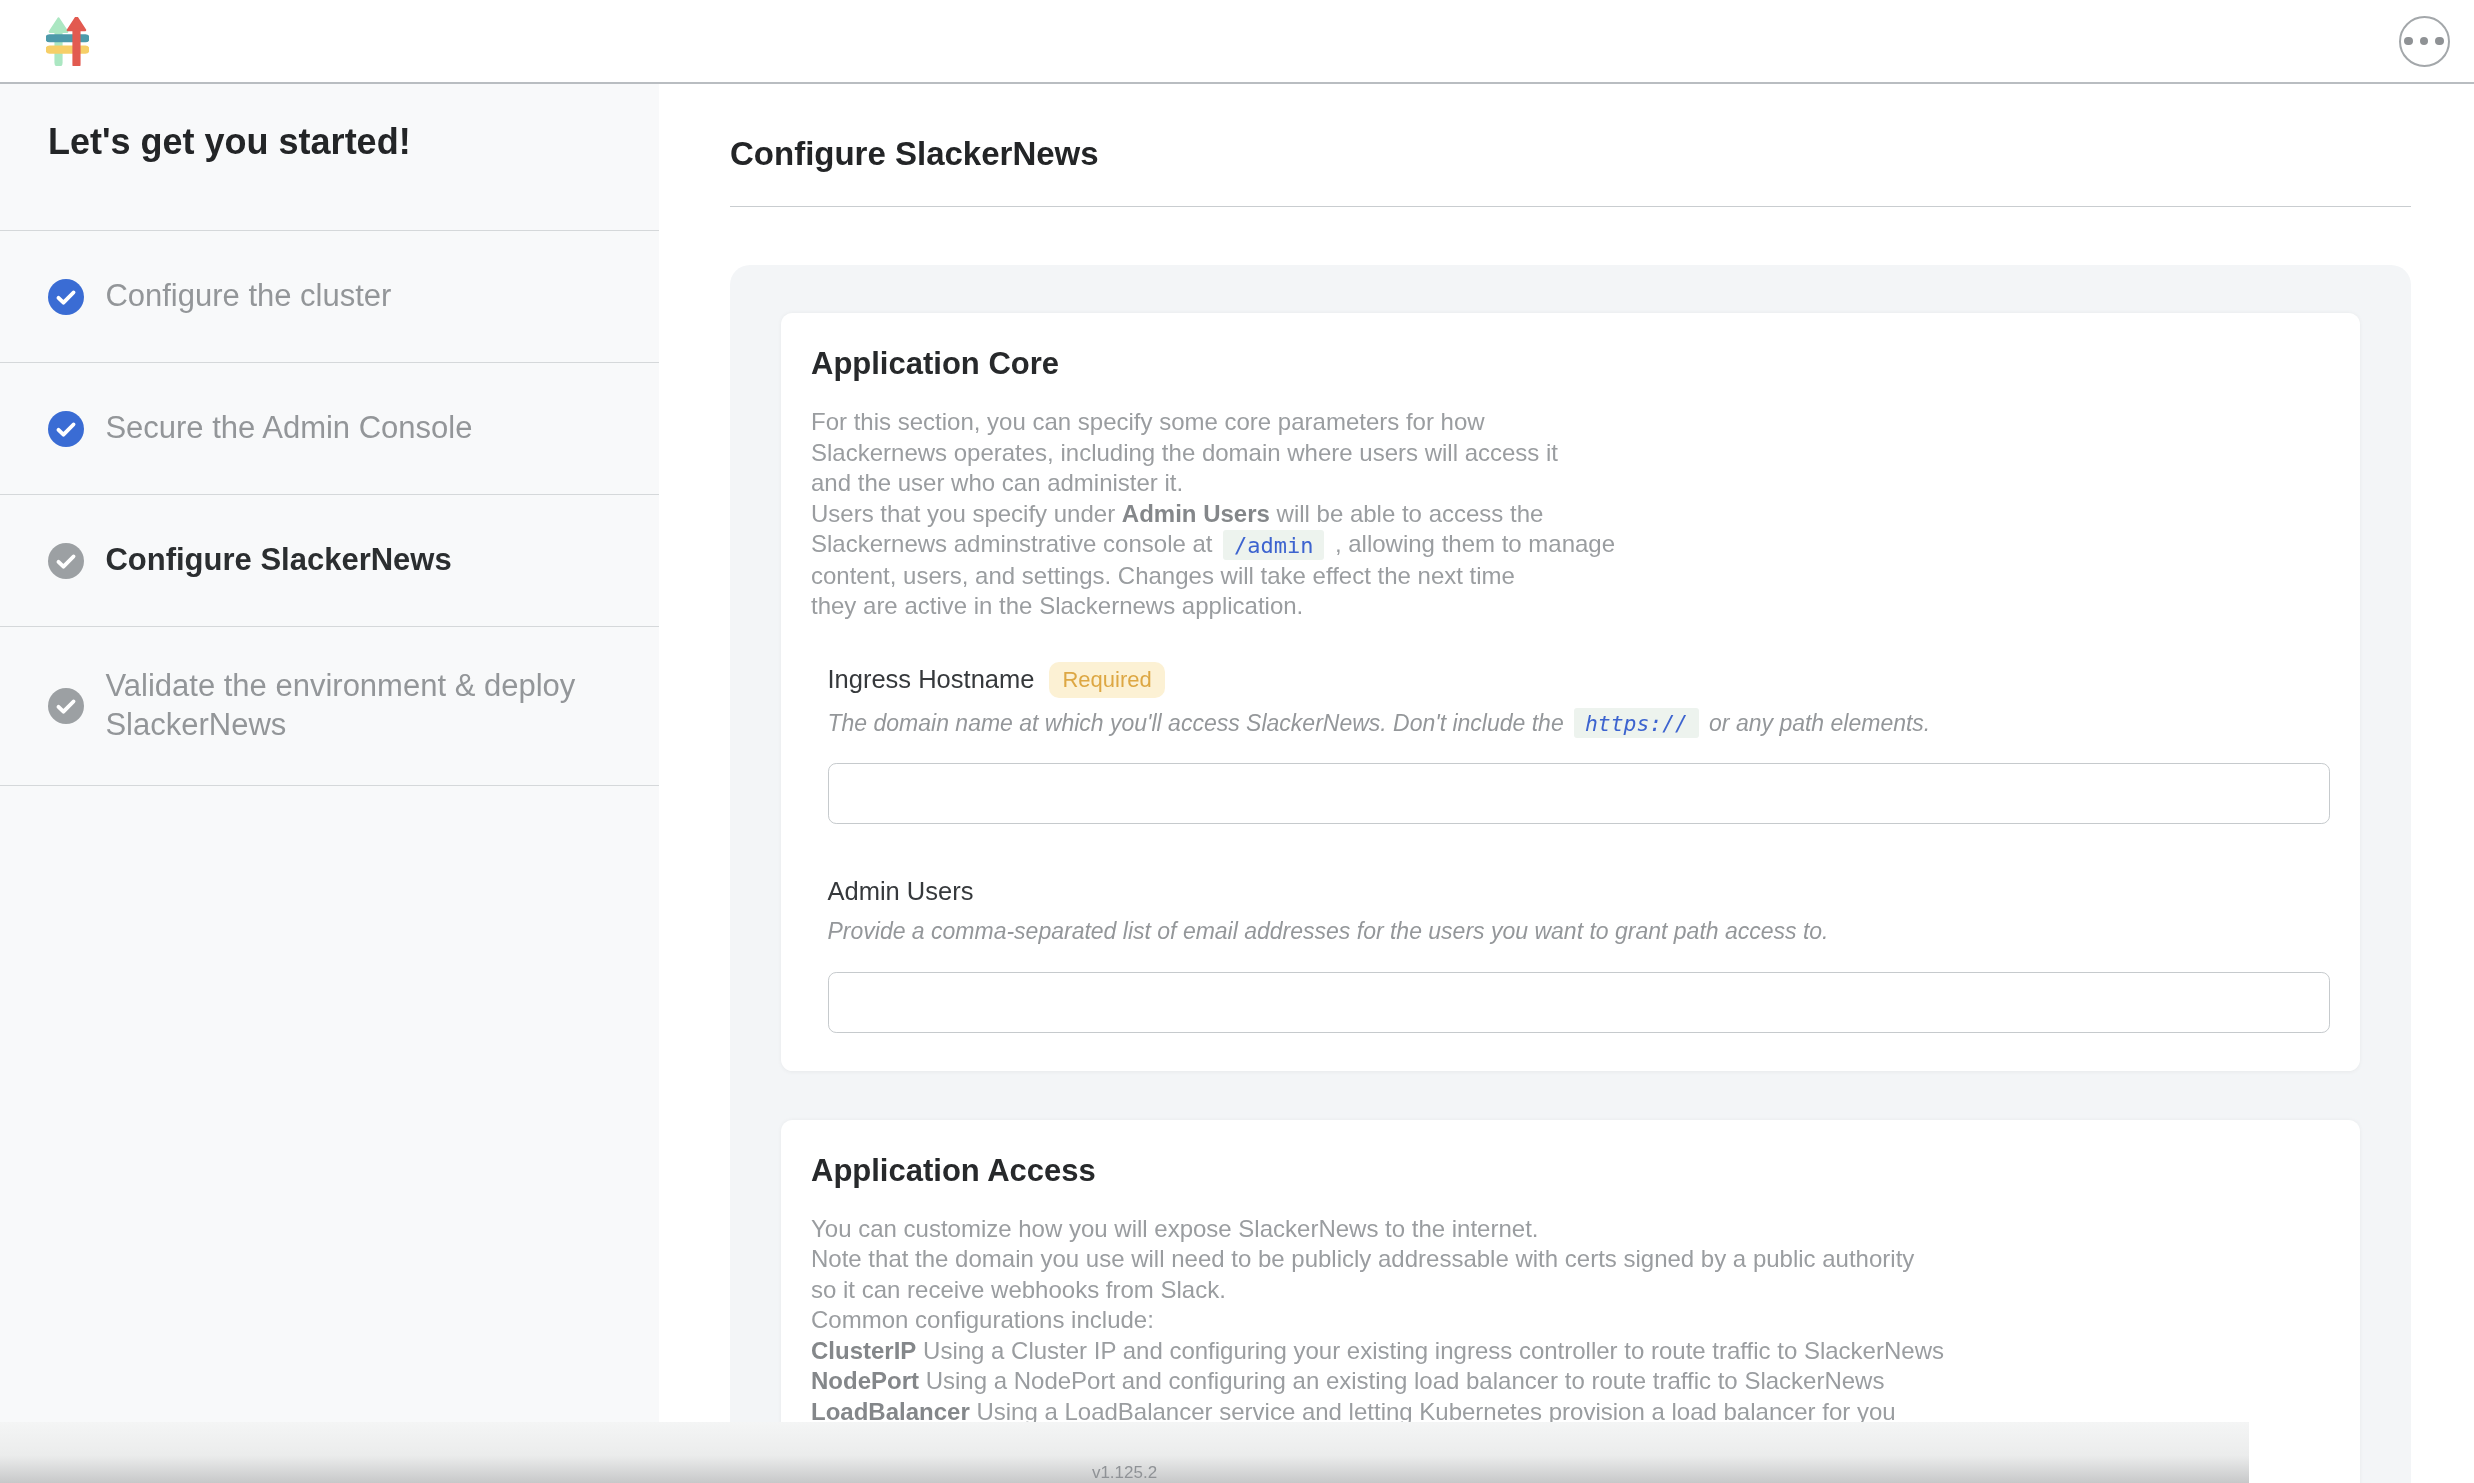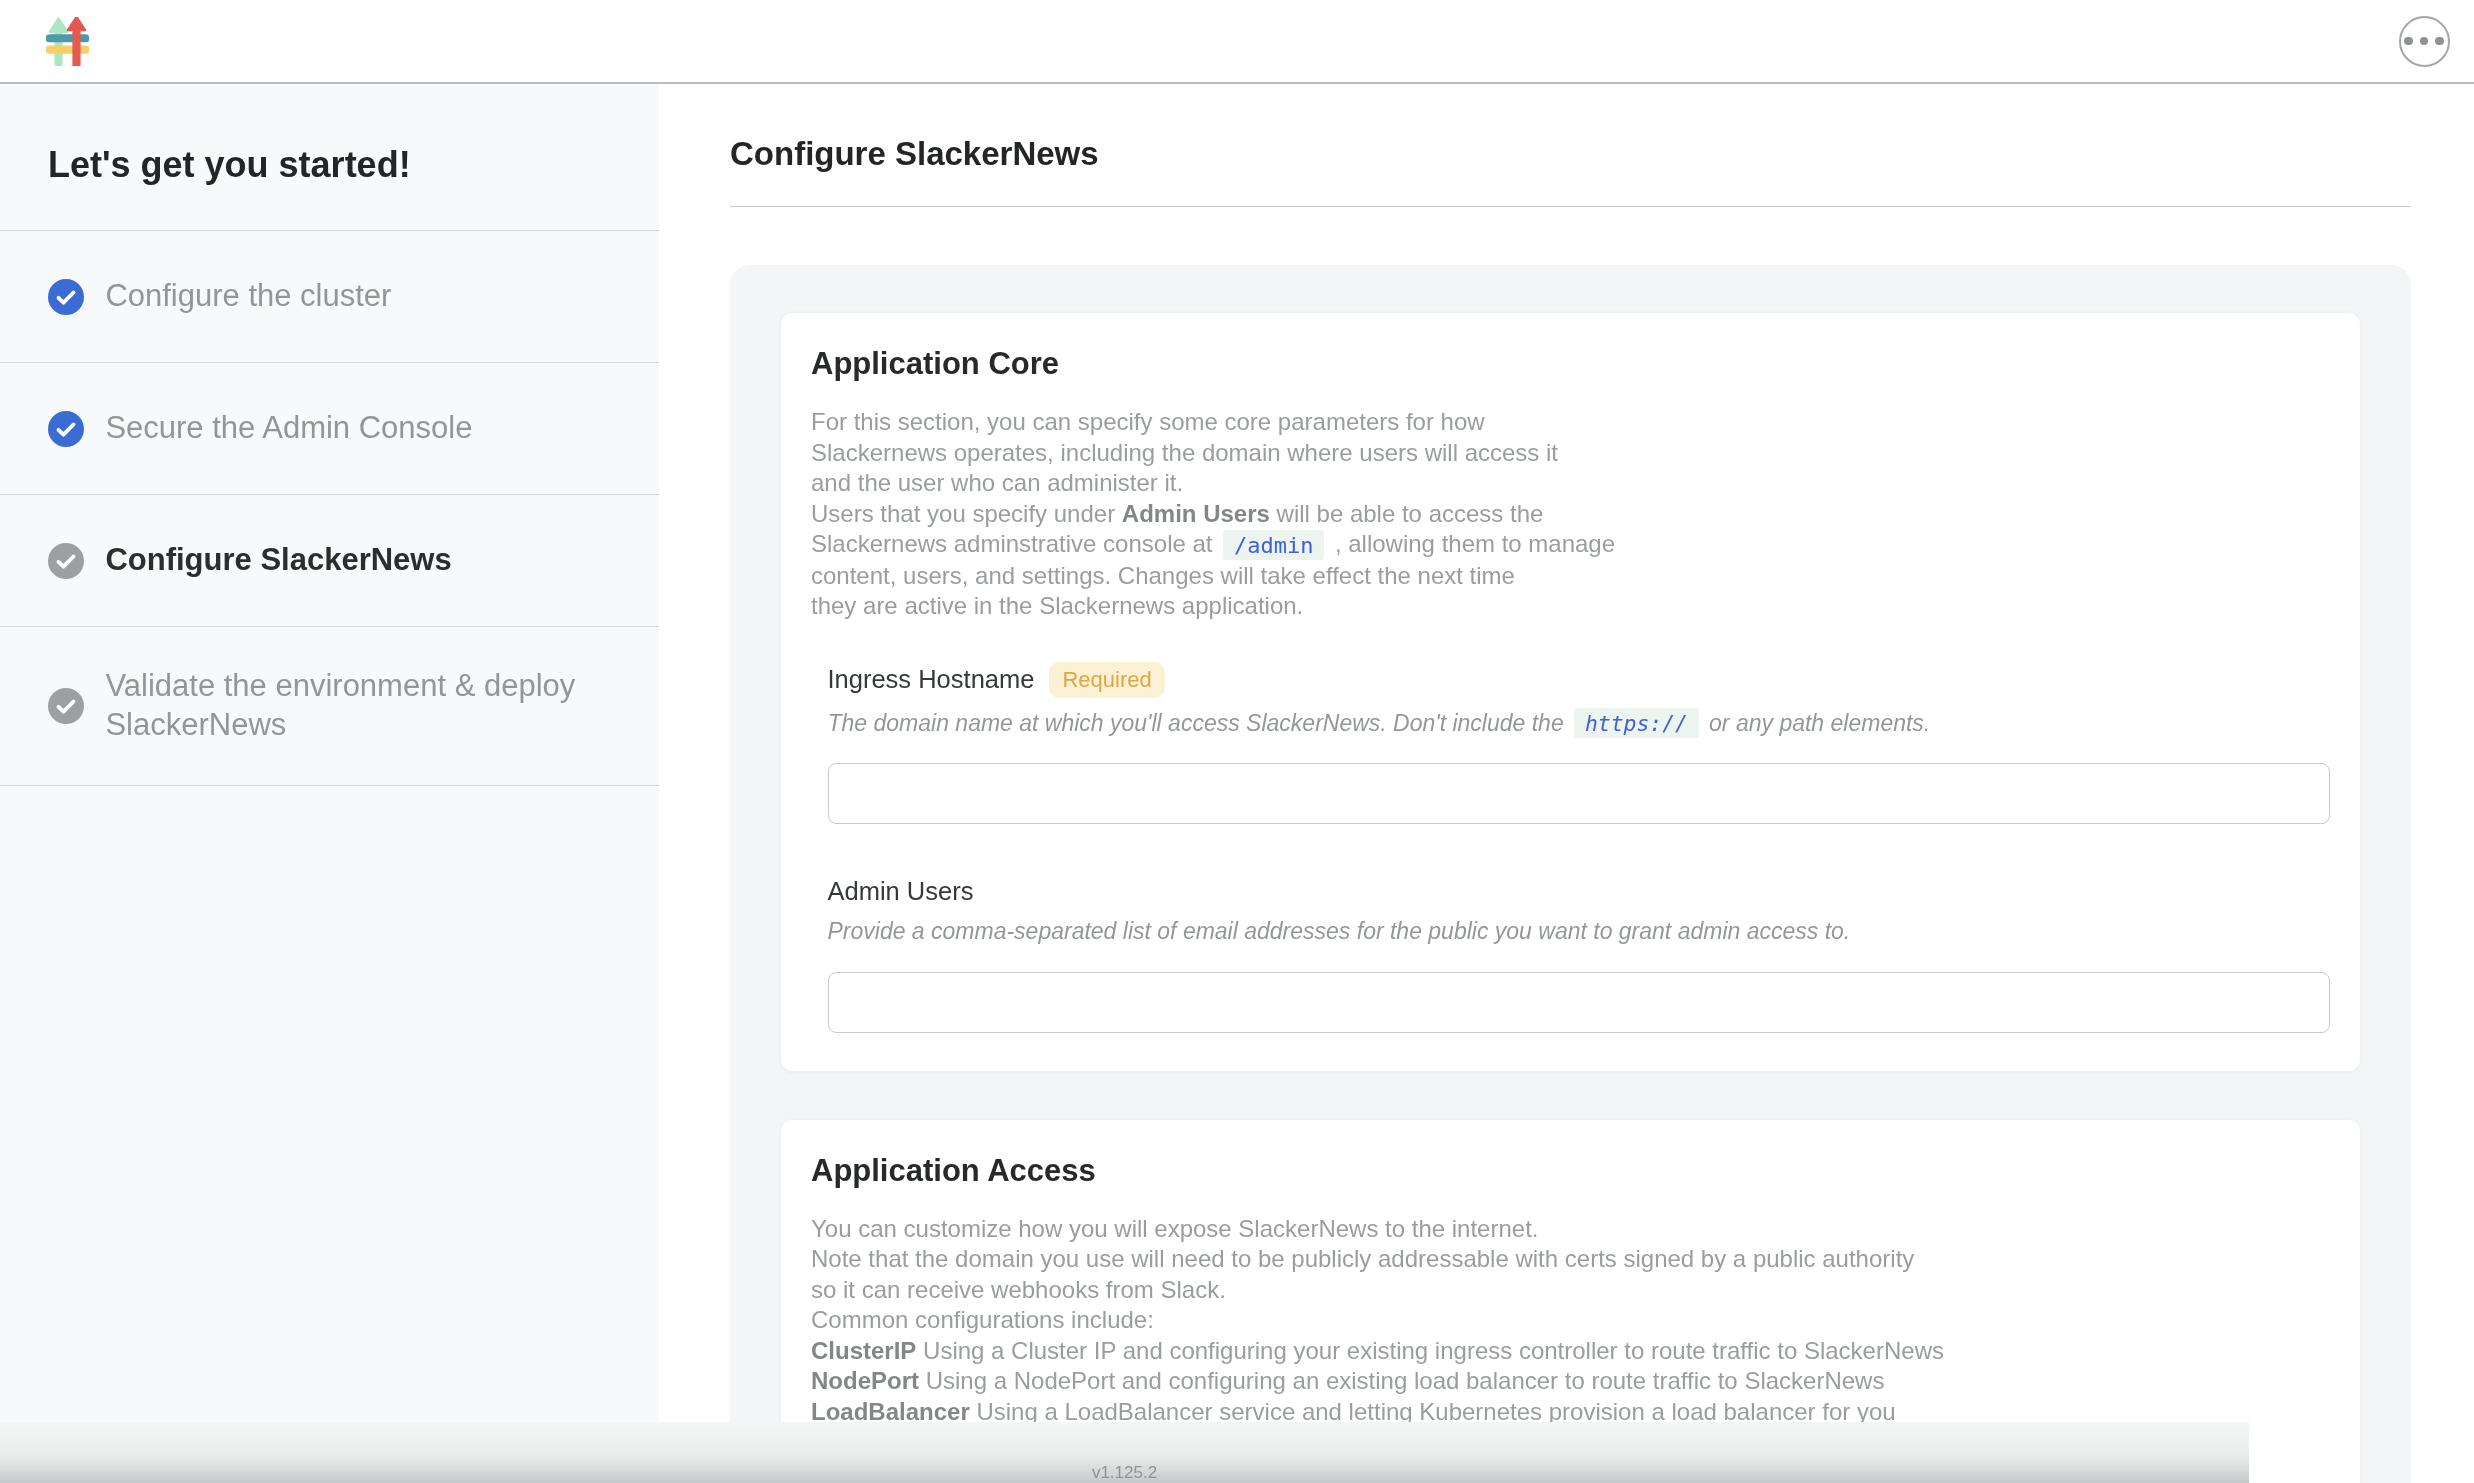--- a/index.html
+++ b/index.html
@@ -15,21 +15,21 @@
   .menu-btn { width:51px; height:51px; border-radius:50%; border:2.5px solid #a3a7aa;
     background:#fff; display:flex; align-items:center; justify-content:center;
     gap:7.4px; cursor:pointer; margin-right:11.5px; }
   .menu-btn span { width:8.2px; height:8.2px; border-radius:50%; background:#8f9295; display:block; }
 
   
   .layout { display:flex; height:1400px; }
 
   
   .sidebar { width:659px; min-width:659px; background:#f8f9fa; }
-  .sidebar-heading { height:147px; padding:60px 48px 0; font-size:36px; font-weight:700;
+  .sidebar-heading { height:147px; padding:37px 48px 0; font-size:36px; font-weight:700;
     color:#232527; border-bottom:1.6px solid #d5d8da; }
   .step { display:flex; align-items:center; gap:21.4px; padding:40px 58px 40px 48px;
     min-height:132px; border-bottom:1.6px solid #d5d8da; font-size:31px; color:#939699;
     line-height:1.25; cursor:pointer; }
   .step .check { flex:0 0 auto; width:36px; height:36px; }
   .step.complete .check-circle { fill:#3a6cd4; }
   .step.current .check-circle, .step.pending .check-circle { fill:#9ca0a3; }
   .step.current { font-weight:700; color:#2b2e30; }
 
   
@@ -147,21 +147,21 @@
             <span class="badge">Required</span>
           </div>
           <div class="field-helper"><span>The domain name at which you'll access SlackerNews. Don't include the </span><span class="seg-code">https://</span><span> or any path elements.</span></div>
           <input type="text" class="text-input" value="" style="">
         </div>
 
         <div class="field">
           <div class="field-label-row">
             <span class="field-label">Admin Users</span>
           </div>
-          <div class="field-helper"><span>Provide a comma-separated list of email addresses for the public you want to grant admin access to.</span></div>
+          <div class="field-helper"><span>Provide a comma-separated list of email addresses for the users you want to grant path access to.</span></div>
           <input type="text" class="text-input" value="" style="">
         </div>
       </section>
 
       <section class="card card-tall">
         <h2 class="card-title">Application Access</h2>
         <div class="card-desc"><span>You can customize how you will expose SlackerNews to the internet.</span><br><span>Note that the domain you use will need to be publicly addressable with certs signed by a public authority</span><br><span>so it can receive webhooks from Slack.</span><br><span>Common configurations include:</span><br><span class="seg-b">ClusterIP</span><span> Using a Cluster IP and configuring your existing ingress controller to route traffic to SlackerNews</span><br><span class="seg-b">NodePort</span><span> Using a NodePort and configuring an existing load balancer to route traffic to SlackerNews</span><br><span class="seg-b">LoadBalancer</span><span> Using a LoadBalancer service and letting Kubernetes provision a load balancer for you</span><br><span>If you're running in a supported cloud provider and want Kubernetes to provision a Load Balancer, use LoadBalancer.</span></div>
       </section>
 
     </div>

